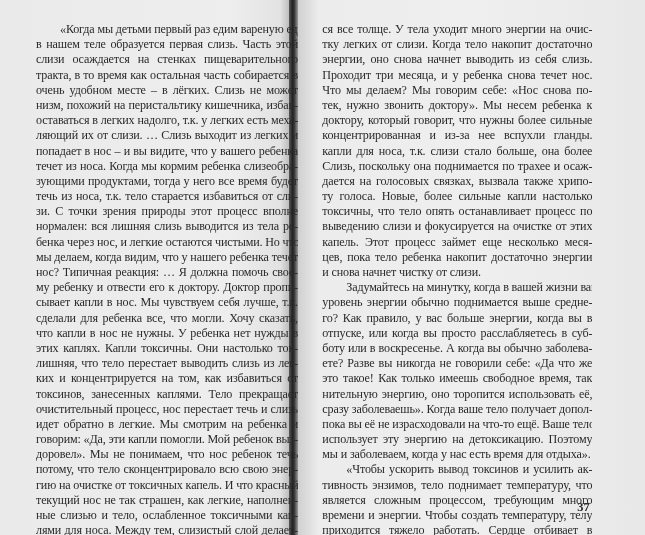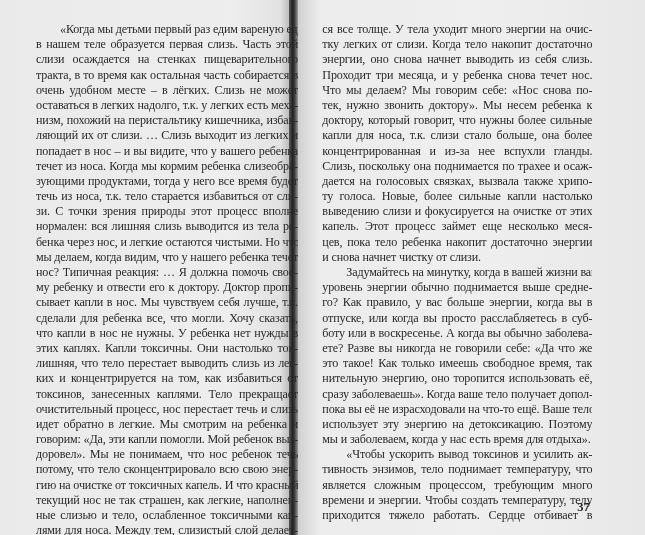--- a/index.html
+++ b/index.html
@@ -65,22 +65,22 @@
 <body>
 
 <div class="spread">
   <div class="page page-left">
     <div class="text-block" id="left-text">
         <span class="line indent">«Когда мы детьми первый раз едим вареную еду,</span>
         <span class="line">в нашем теле образуется первая слизь. Часть этой</span>
         <span class="line">слизи осаждается на стенках пищеварительного</span>
         <span class="line">тракта, в то время как остальная часть собирается в</span>
         <span class="line">очень удобном месте – в лёгких. Слизь не может</span>
+        <span class="line">низм, похожий на перистальтику кишечника, избав-</span>
         <span class="line">оставаться в легких надолго, т.к. у легких есть меха-</span>
-        <span class="line">низм, похожий на перистальтику кишечника, избав-</span>
         <span class="line">ляющий их от слизи. … Слизь выходит из легких и</span>
         <span class="line">попадает в нос – и вы видите, что у вашего ребенка</span>
         <span class="line">течет из носа. Когда мы кормим ребенка слизеобра-</span>
         <span class="line">зующими продуктами, тогда у него все время будет</span>
         <span class="line">течь из носа, т.к. тело старается избавиться от сли-</span>
         <span class="line">зи. С точки зрения природы этот процесс вполне</span>
         <span class="line">нормален: вся лишняя слизь выводится из тела ре-</span>
         <span class="line">бенка через нос, и легкие остаются чистыми. Но что</span>
         <span class="line">мы делаем, когда видим, что у нашего ребенка течет</span>
         <span class="line">нос? Типичная реакция: … Я должна помочь свое-</span>
@@ -107,25 +107,26 @@
   <div class="spine"></div>
   <div class="page page-right">
     <div class="text-block" id="right-text">
         <span class="line">ся все толще. У тела уходит много энергии на очис-</span>
         <span class="line">тку легких от слизи. Когда тело накопит достаточно</span>
         <span class="line">энергии, оно снова начнет выводить из себя слизь.</span>
         <span class="line">Проходит три месяца, и у ребенка снова течет нос.</span>
         <span class="line">Что мы делаем? Мы говорим себе: «Нос снова по-</span>
         <span class="line">тек, нужно звонить доктору». Мы несем ребенка к</span>
         <span class="line">доктору, который говорит, что нужны более сильные</span>
+        <span class="line">концентрированная и из-за нее вспухли гланды.</span>
         <span class="line">капли для носа, т.к. слизи стало больше, она более</span>
-        <span class="line">концентрированная и из-за нее вспухли гланды.</span>
         <span class="line">Слизь, поскольку она поднимается по трахее и осаж-</span>
         <span class="line">дается на голосовых связках, вызвала также хрипо-</span>
         <span class="line">ту голоса. Новые, более сильные капли настолько</span>
+        <span class="line">токсичны, что тело опять останавливает процесс по</span>
         <span class="line">выведению слизи и фокусируется на очистке от этих</span>
         <span class="line">капель. Этот процесс займет еще несколько меся-</span>
         <span class="line">цев, пока тело ребенка накопит достаточно энергии</span>
         <span class="line last">и снова начнет чистку от слизи.</span>
         <span class="line indent">Задумайтесь на минутку, когда в вашей жизни ваш</span>
         <span class="line">уровень энергии обычно поднимается выше средне-</span>
         <span class="line">го? Как правило, у вас больше энергии, когда вы в</span>
         <span class="line">отпуске, или когда вы просто расслабляетесь в суб-</span>
         <span class="line">боту или в воскресенье. А когда вы обычно заболева-</span>
         <span class="line">ете? Разве вы никогда не говорили себе: «Да что же</span>

